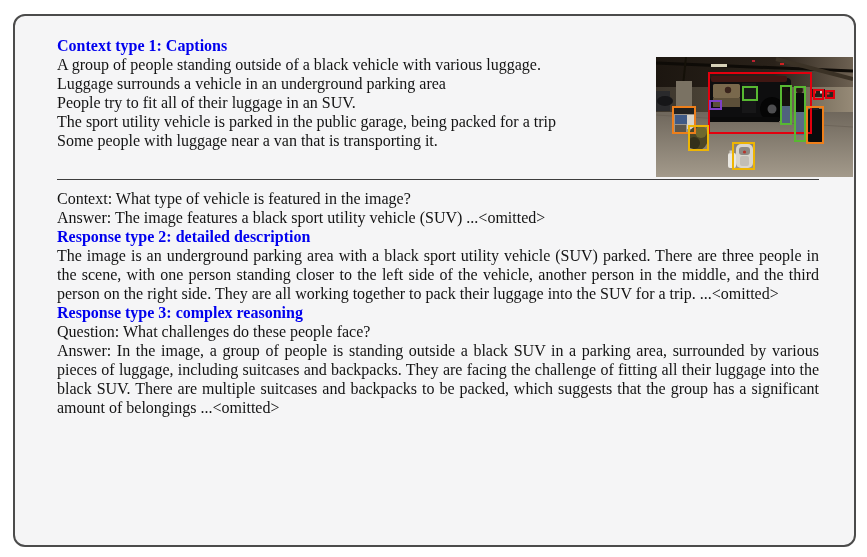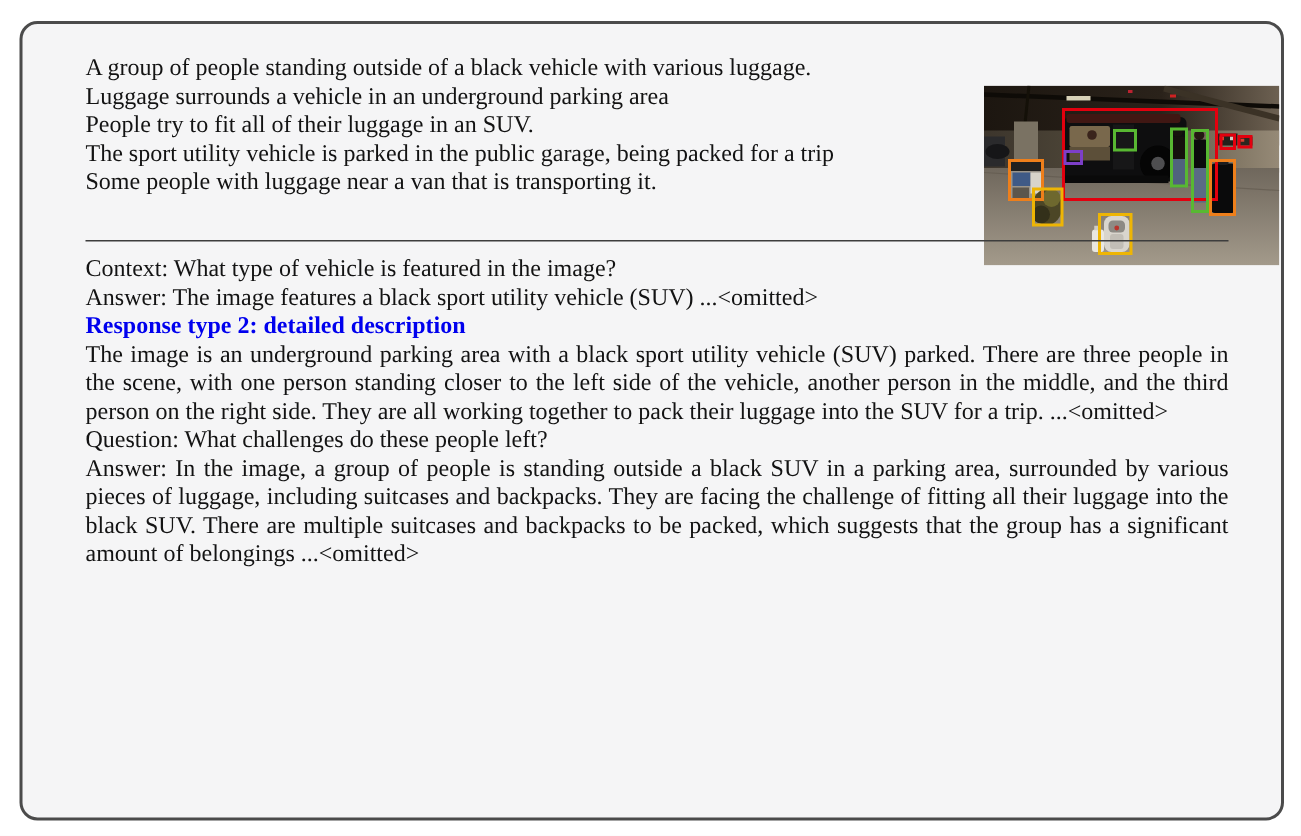--- a/index.html
+++ b/index.html
@@ -153,35 +153,37 @@
       <div class="bbox" style="left: 26.9%; top: 35.6%; width: 6.6%; height: 8.8%; border-color: rgb(125, 63, 199);"></div>
       <div class="bbox" style="left: 8.1%; top: 41.1%; width: 12.2%; height: 23.3%; border-color: rgb(238, 127, 27);"></div>
       <div class="bbox" style="left: 76.1%; top: 41.1%; width: 9.3%; height: 31.1%; border-color: rgb(238, 127, 27);"></div>
       <div class="bbox" style="left: 16.1%; top: 56.9%; width: 11%; height: 21.4%; border-color: rgb(238, 181, 4);"></div>
       <div class="bbox" style="left: 38.6%; top: 70.8%; width: 11.8%; height: 23.6%; border-color: rgb(238, 181, 4);"></div>
       <div class="bbox" style="left: 79.5%; top: 26.4%; width: 5.9%; height: 9.7%; border-color: rgb(227, 0, 14);"></div>
       <div class="bbox" style="left: 85.8%; top: 27.8%; width: 5%; height: 7%; border-color: rgb(227, 0, 14);"></div>
     </div>
 
   <div class="content">
+    <div class="hdr">Context type 1: Captions</div>
 
     <div class="caption-block">
       <div class="line">A group of people standing outside of a black vehicle with various luggage.</div>
       <div class="line">Luggage surrounds a vehicle in an underground parking area</div>
       <div class="line">People try to fit all of their luggage in an SUV.</div>
       <div class="line">The sport utility vehicle is parked in the public garage, being packed for a trip</div>
       <div class="line">Some people with luggage near a van that is transporting it.</div>
     </div>
 
 
     <hr class="divider">
 
     <div class="line">Context: What type of vehicle is featured in the image?</div>
     <div class="line">Answer: The image features a black sport utility vehicle (SUV) ...&lt;omitted&gt;</div>
 
     <div class="hdr">Response type 2: detailed description</div>
     <p class="just">The image is an underground parking area with a black sport utility vehicle (SUV) parked. There are three people in the scene, with one person standing closer to the left side of the vehicle, another person in the middle, and the third person on the right side. They are all working together to pack their luggage into the SUV for a trip. ...&lt;omitted&gt;</p>
 
-    <div class="line">Question: What challenges do these people left?</div>
+    <div class="hdr">Response type 3: complex reasoning</div>
+    <div class="line">Question: What challenges do these people face?</div>
     <p class="just">Answer: In the image, a group of people is standing outside a black SUV in a parking area, surrounded by various pieces of luggage, including suitcases and backpacks. They are facing the challenge of fitting all their luggage into the black SUV. There are multiple suitcases and backpacks to be packed, which suggests that the group has a significant amount of belongings ...&lt;omitted&gt;</p>
   </div>
 
 </div>
 
 </body></html>

